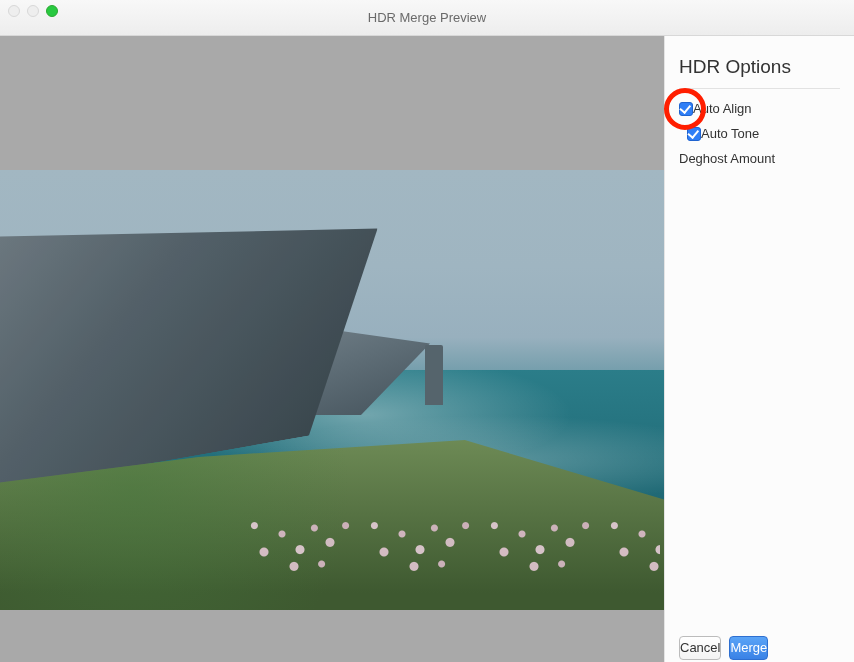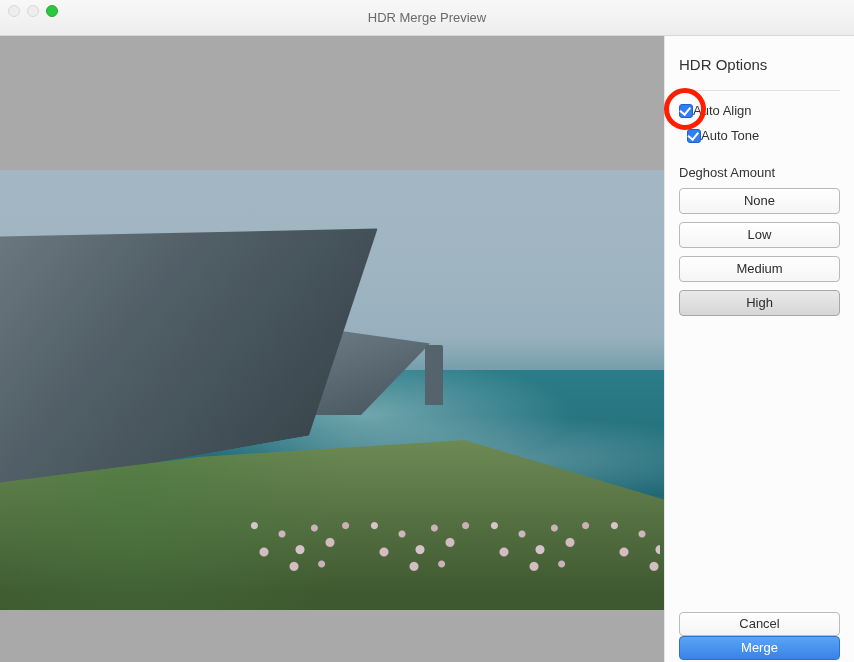--- a/index.html
+++ b/index.html
@@ -125,23 +125,23 @@
     .sidebar {
       width: 190px;
       background: #fcfcfc;
       border-left: 1px solid #e4e4e4;
       padding: 20px 14px 14px 14px;
       display: flex;
       flex-direction: column;
       position: relative;
     }
     .panel-title {
-      font-size: 15px;
-      color: #333;
-      margin-bottom: 17px;
+      font-size: 19px;
+      color: #333;
+      margin-bottom: 10px;
     }
     .panel-divider {
       border: none;
       border-top: 1px solid #e2e2e2;
       margin-bottom: 12px;
     }
     .check-row {
       display: flex;
       align-items: center;
       margin-bottom: 10px;
@@ -166,21 +166,20 @@
       border-bottom: 2px solid #fff;
       transform: rotate(-50deg) translate(0px,-1px);
     }
     .mac-checkbox.unchecked {
       background: #fff;
       border: 1px solid #b8b8b8;
     }
     .section-label {
       font-size: 13px;
       color: #333;
-      margin-top: 12px;
       margin-bottom: 8px;
     }
     .seg-buttons {
       display: flex;
       flex-direction: column;
       gap: 8px;
       margin-bottom: 14px;
     }
     .seg-btn {
       height: 26px;
@@ -193,21 +192,21 @@
       line-height: 24px;
       cursor: pointer;
     }
     .seg-btn.selected {
       background: linear-gradient(#e9e9e9, #d6d6d6);
       border-color: #a8a8a8;
     }
     .bottom-buttons {
       margin-top: auto;
       display: flex;
-      flex-direction: column;
+      gap: 8px;
     }
     .btn {
       height: 24px;
       border-radius: 4px;
       font-size: 13px;
       text-align: center;
       line-height: 22px;
       cursor: pointer;
     }
     .btn-cancel {
@@ -261,26 +260,20 @@
       <span>Auto Align</span>
     </div>
 
     <div class="check-row" style="position:relative;padding-left:8px;">
       <span class="mac-checkbox checked"></span>
       <span>Auto Tone</span>
     </div>
 
     <div class="section-label">Deghost Amount</div>
 
-    <div class="seg-buttons">
-      <div class="seg-btn">None</div>
-      <div class="seg-btn">Low</div>
-      <div class="seg-btn">Medium</div>
-      <div class="seg-btn selected">High</div>
-    </div>
 
 
     <div class="bottom-buttons">
       <div class="btn btn-cancel">Cancel</div>
       <div class="btn btn-merge">Merge</div>
     </div>
   </div>
 </div>
 
 <div class="annot-circle" style="left:664px; top:88px;"></div>

